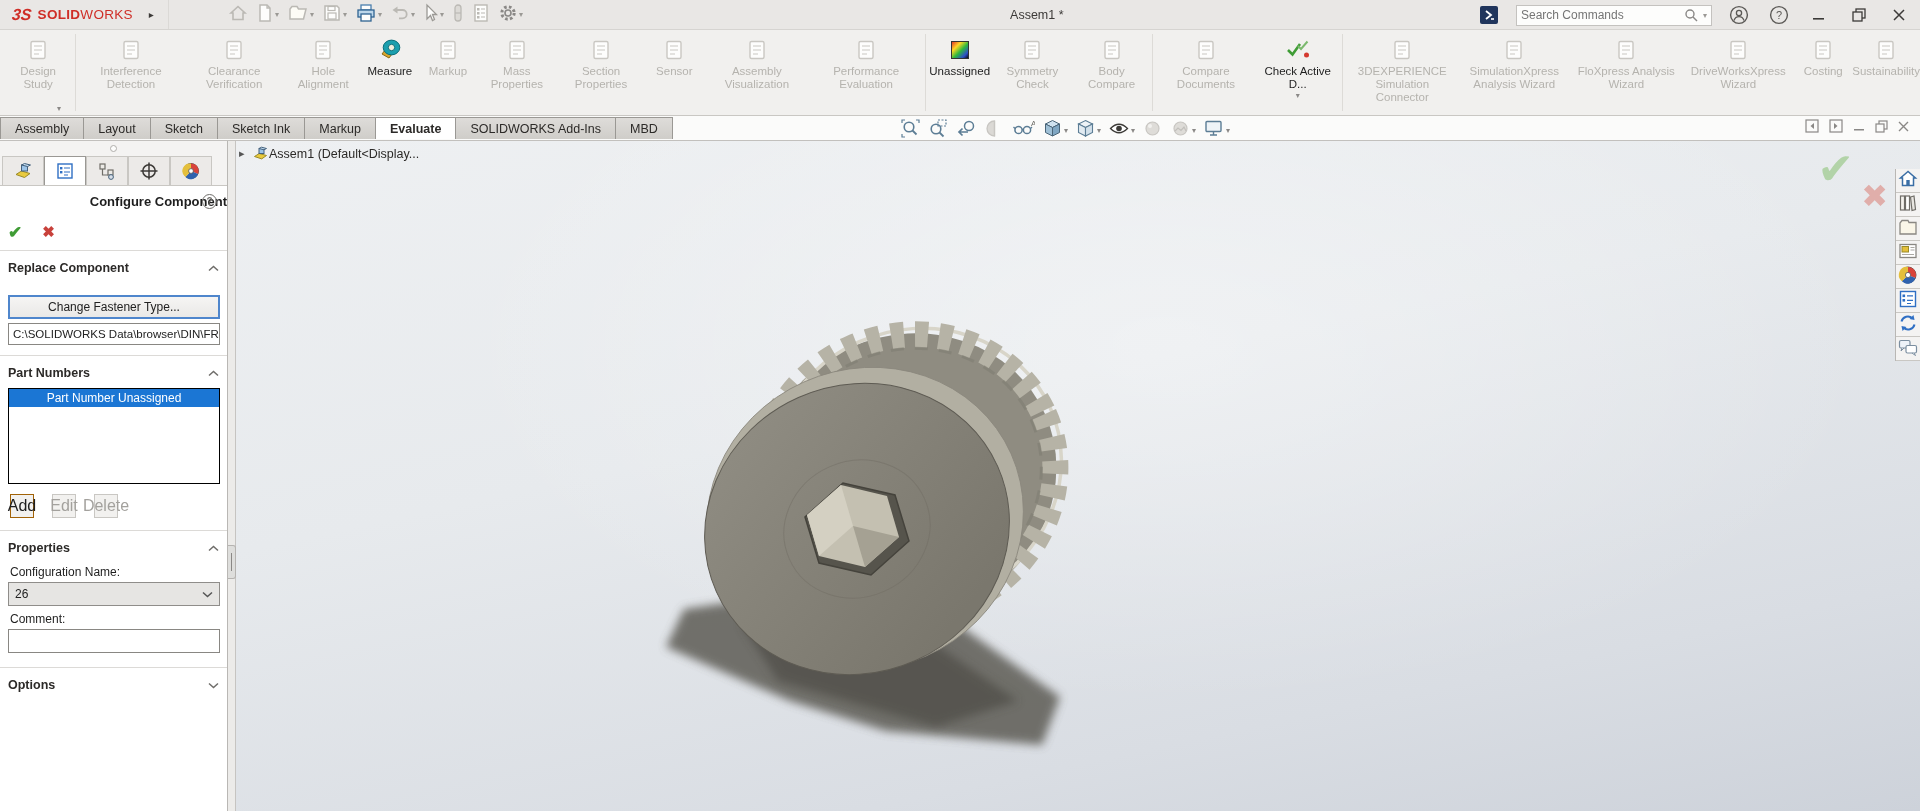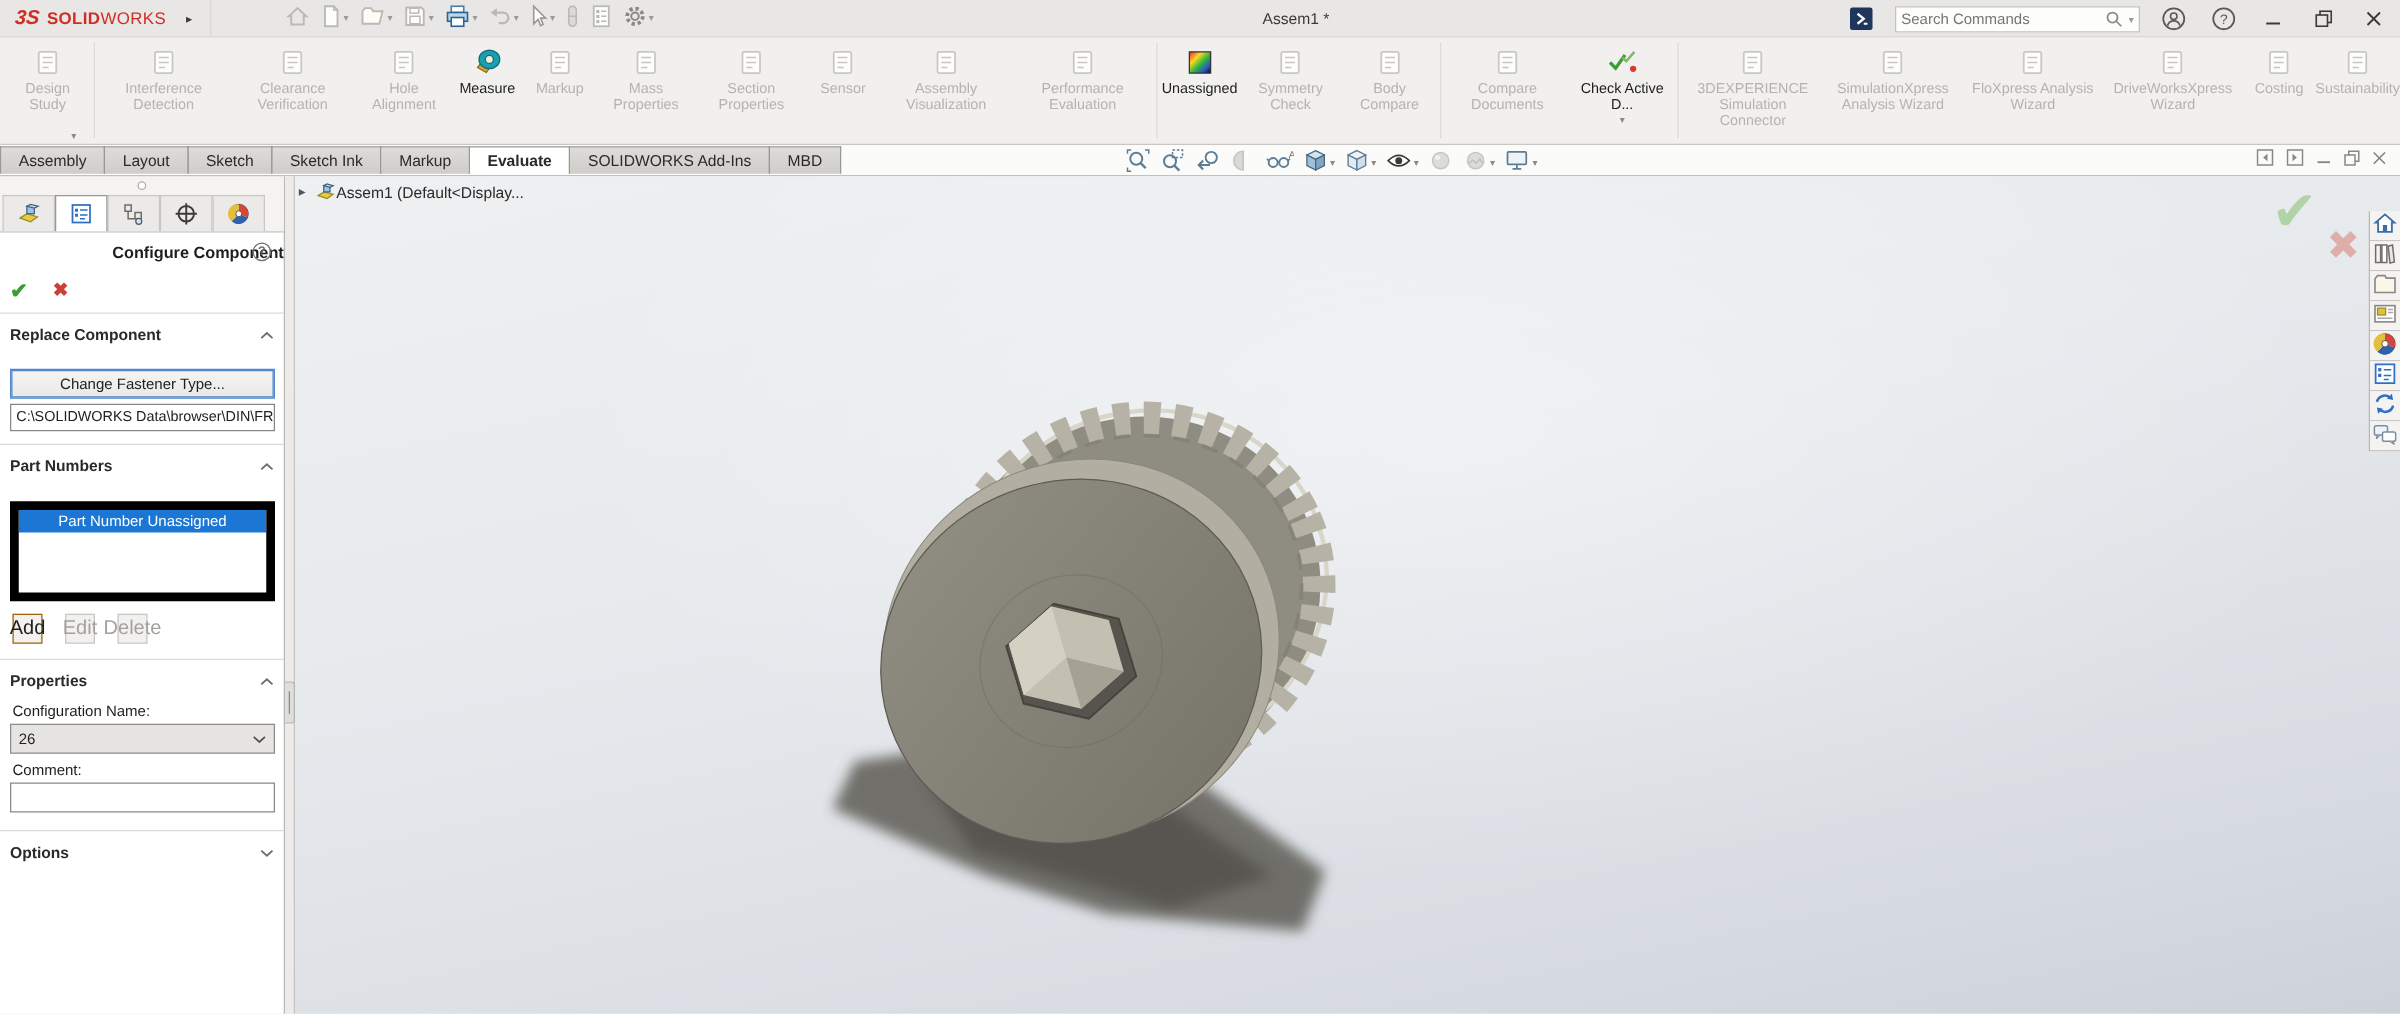--- a/index.html
+++ b/index.html
@@ -55,21 +55,21 @@
   .pm-title{height:30px;display:flex;align-items:center;justify-content:flex-end;position:relative;font-weight:bold;font-size:13px;color:#1e1e1e}
   .helpCircle{position:absolute;right:10px;width:15px;height:15px;border:1.4px solid #6f6d6a;border-radius:50%;display:flex;align-items:center;justify-content:center;font-size:10px;font-weight:bold;color:#6f6d6a}
   .pm-okrow{height:32px;display:flex;align-items:center;gap:20px;padding-left:8px}
   .okGlyph{color:#3f9c35;font-size:17px;font-weight:bold}
   .cancelGlyph{color:#c8413b;font-size:15px;font-weight:bold}
   .pdiv{height:1px;background:#dcdad7;margin:2px 0}
   .sec{padding:4px 8px 2px}
   .secHead{display:flex;align-items:center;justify-content:space-between;height:22px;font-weight:bold;font-size:12.5px;color:#2c2a28}
   .fastBtn{display:block;width:212px;height:24px;margin:16px auto 4px;background:linear-gradient(#f6f5f4,#e9e8e6);border:1px solid #4f86cc;box-shadow:0 0 0 1px #4f86cc inset;font-size:12px;color:#222;text-align:center;line-height:22px;cursor:default}
   .pathField{width:212px;height:22px;margin:2px auto 6px;background:#fff;border:1px solid #898783;font-size:11.5px;color:#222;line-height:20px;padding:0 4px;white-space:nowrap;overflow:hidden}
-  .pnList{width:212px;height:80px;margin:17px auto 8px;background:#fff;border:7px solid #000000;overflow:hidden}
+  .pnList{width:212px;height:96px;margin:4px auto 8px;background:#fff;border:1px solid #000000;overflow:hidden}
   .pnSel{height:18px;background:#1b76d4;color:#fff;font-size:12px;display:flex;align-items:center;justify-content:center}
   .btnRow{display:flex;gap:16px;padding:2px 2px 8px}
   .pbtn{width:24px;height:24px;font-size:16px;display:flex;align-items:center;justify-content:center;background:#f2f1ef;border:1px solid #a16207;color:#1e1e1e}
   .pbtn.dis{color:#a3a19d;border-color:#c9c7c3}
   .pbtn + .pbtn{margin-left:2px}
   .lbl{font-size:12px;color:#1e1e1e;margin:6px 2px 3px}
   .combo{width:212px;height:24px;margin:0 auto;background:#e6e5e3;border:1px solid #8f8d8a;display:flex;align-items:center;justify-content:space-between;padding:0 6px;font-size:12px;color:#222}
   .textInput{width:212px;height:24px;margin:0 auto;display:block;background:#fff;border:1px solid #898783;font-size:12px;padding:0 4px;font-family:"Liberation Sans",sans-serif}
 
   

